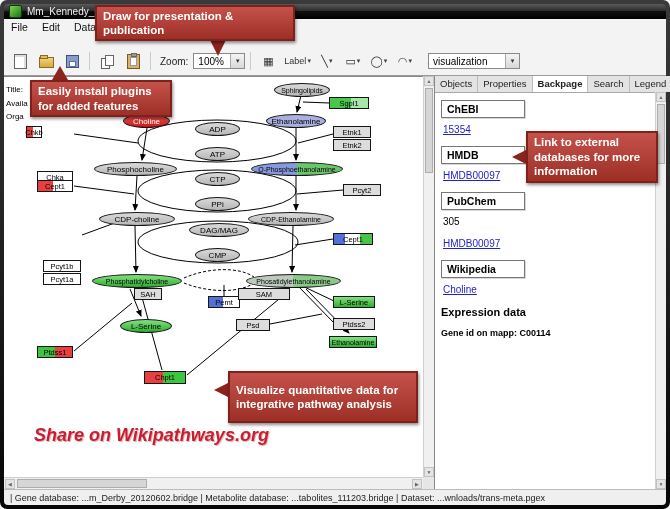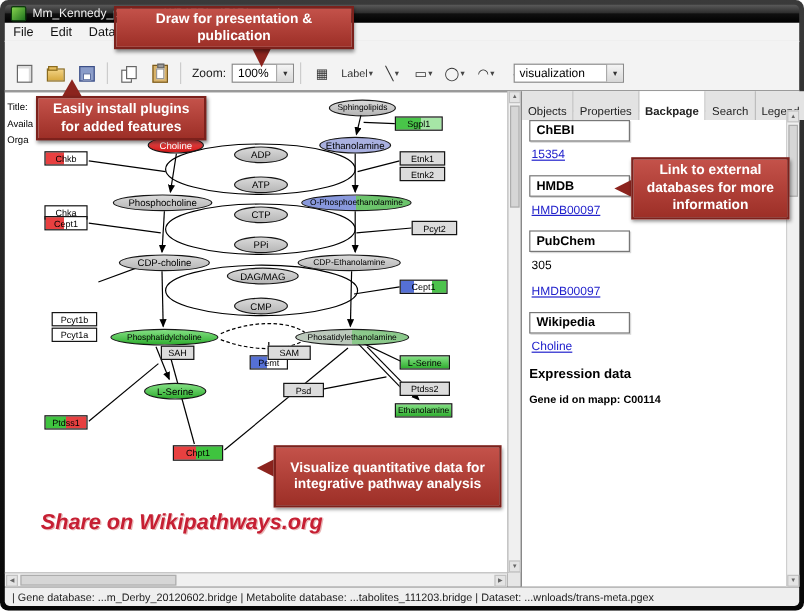--- a/index.html
+++ b/index.html
@@ -81,21 +81,21 @@
     font-size:5px;display:flex;align-items:center;justify-content:center;box-sizing:border-box;}
   .v-thumb{position:absolute;left:1px;width:8px;top:12px;height:85px;background:#d6d6d6;border:1px solid #adadad;box-sizing:border-box;}
   .h-thumb{position:absolute;left:13px;top:1px;height:9px;width:130px;background:#d6d6d6;border:1px solid #adadad;box-sizing:border-box;}
   .vscroll .sb-top{position:absolute;left:0;top:0;} .vscroll .sb-bot{position:absolute;left:0;bottom:0;}
   .hscroll .sb-left{position:absolute;left:1px;} .hscroll .sb-right{position:absolute;right:1px;}
 
   
   .rpanel{position:absolute;left:434px;top:76px;width:232px;height:413px;background:#fff;
     border-left:1px solid #888;box-sizing:border-box;}
   .rtabs{display:flex;height:16px;background:#ececec;border-bottom:1px solid #a8a8a8;}
-  .rtab{padding:12px 5px;font-size:9.5px;border-right:1px solid #bdbdbd;background:#e3e3e3;color:#222;white-space:nowrap;text-align:right;}
+  .rtab{padding:2px 5px;font-size:9.5px;border-right:1px solid #bdbdbd;background:#e3e3e3;color:#222;white-space:nowrap;text-align:right;}
   .rtab.active{background:#ffffff;font-weight:bold;}
   .rcontent{position:absolute;left:0;top:16px;right:11px;bottom:0;padding:8px 6px;overflow:hidden;font-size:10px;}
   .rscroll{position:absolute;right:0;top:16px;width:11px;bottom:0;background:#f0f0f0;border-left:1px solid #cfcfcf;box-sizing:border-box;}
   .rscroll .sb-top{position:absolute;left:0;top:0;} .rscroll .sb-bot{position:absolute;left:0;bottom:0;}
   .r-thumb{position:absolute;left:1px;width:8px;top:12px;height:60px;background:#d6d6d6;border:1px solid #adadad;box-sizing:border-box;}
   .sec{margin-bottom:11px;}
   .sec-header{border:1px solid #777;background:#fff;box-shadow:1px 1px 0 #d8d8d8;
     padding:2px 5px;font-size:10.5px;font-weight:bold;width:fit-content;min-width:72px;}
   .sec-link{color:#2222cc;text-decoration:underline;font-size:10px;margin:6px 0 0 2px;width:fit-content;text-align:right;}
   .sec-plain{color:#000;text-decoration:none;}
@@ -105,21 +105,21 @@
   .expr td{border:1px solid #444;padding:1px 5px;text-align:center;height:13px;}
   .expr td.c0{min-width:74px;} .expr td.c1{min-width:44px;}
 
   
   .statusbar{position:absolute;left:4px;right:4px;top:489px;height:16px;background:#efefef;
     border-top:1px solid #bbb;font-size:9px;color:#222;display:flex;align-items:center;
     padding:0 6px;box-sizing:border-box;border-radius:0 0 4px 4px;white-space:nowrap;overflow:hidden;}
 
   
   .callout{position:absolute;background:linear-gradient(#c4524a,#9d2f27);border:2px solid #7c211c;
-    color:#fff;font-weight:bold;font-size:11.5px;line-height:1.25;text-align:center;display:flex;
+    color:#fff;font-weight:bold;font-size:11.5px;line-height:1.25;display:flex;
     align-items:center;justify-content:center;padding:3px 6px;box-sizing:border-box;z-index:50;
     box-shadow:1px 2px 3px rgba(0,0,0,.45);}
   .arr{position:absolute;width:0;height:0;z-index:49;}
   .arr-down{border-left:8px solid transparent;border-right:8px solid transparent;border-top:16px solid #8c241e;}
   .arr-up{border-left:8px solid transparent;border-right:8px solid transparent;border-bottom:14px solid #8c241e;}
   .arr-left{border-top:7px solid transparent;border-bottom:7px solid transparent;border-right:14px solid #8c241e;}
 </style>
 </head>
 <body>
 
@@ -256,32 +256,32 @@
     <div class="pnode ell" style="left:191px;top:120px;width:45px">PPi</div>
     <div class="pnode ell" style="left:95px;top:135px;width:76px">CDP-choline</div>
     <div class="pnode ell sm" style="left:244px;top:135px;width:86px">CDP-Ethanolamine</div>
     <div class="pnode ell" style="left:185px;top:146px;width:60px">DAG/MAG</div>
     <div class="pnode ell" style="left:191px;top:171px;width:45px">CMP</div>
     <div class="pnode ell sm g-green" style="left:88px;top:197px;width:90px">Phosphatidylcholine</div>
     <div class="pnode ell sm g-split-graygreen" style="left:242px;top:197px;width:95px">Phosatidylethanolamine</div>
     <div class="pnode ell g-green" style="left:116px;top:242px;width:52px">L-Serine</div>
 
     <div class="pnode box b-green" style="left:325px;top:20px;width:40px">Sgpl1</div>
-    <div class="pnode box b-redwhite" style="left:33px;top:49px;width:36px">Chkb</div>
+    <div class="pnode box b-redwhite" style="left:22px;top:49px;width:16px">Chkb</div>
     <div class="pnode box b-white" style="left:33px;top:62px;width:36px">Chka</div>
     <div class="pnode box b-gray" style="left:329px;top:49px;width:38px">Etnk1</div>
     <div class="pnode box b-gray" style="left:329px;top:62px;width:38px">Etnk2</div>
     <div class="pnode box b-redwhite" style="left:33px;top:103px;width:36px">Cept1</div>
     <div class="pnode box b-white" style="left:39px;top:151px;width:38px">Pcyt1b</div>
     <div class="pnode box b-white" style="left:39px;top:164px;width:38px">Pcyt1a</div>
     <div class="pnode box b-gray" style="left:339px;top:107px;width:38px">Pcyt2</div>
     <div class="pnode box b-bluewhitegreen" style="left:329px;top:156px;width:40px">Cept1</div>
     <div class="pnode box b-gray" style="left:130px;top:211px;width:28px">SAH</div>
     <div class="pnode box b-bluewhite" style="left:204px;top:219px;width:32px">Pemt</div>
-    <div class="pnode box b-gray" style="left:219px;top:211px;width:36px">SAM</div>
+    <div class="pnode box b-gray" style="left:234px;top:211px;width:52px">SAM</div>
     <div class="pnode box g-green" style="left:329px;top:219px;width:42px">L-Serine</div>
     <div class="pnode box b-gray" style="left:329px;top:241px;width:42px">Ptdss2</div>
     <div class="pnode box b-gray" style="left:232px;top:242px;width:34px">Psd</div>
     <div class="pnode box g-green f7" style="left:325px;top:259px;width:48px">Ethanolamine</div>
     <div class="pnode box b-greenred" style="left:33px;top:269px;width:36px">Ptdss1</div>
 
     <div class="pnode box b-redgreen" style="left:140px;top:294px;width:42px;height:13px">Chpt1</div>
 
     <div class="share">Share on Wikipathways.org</div>
   </div>

